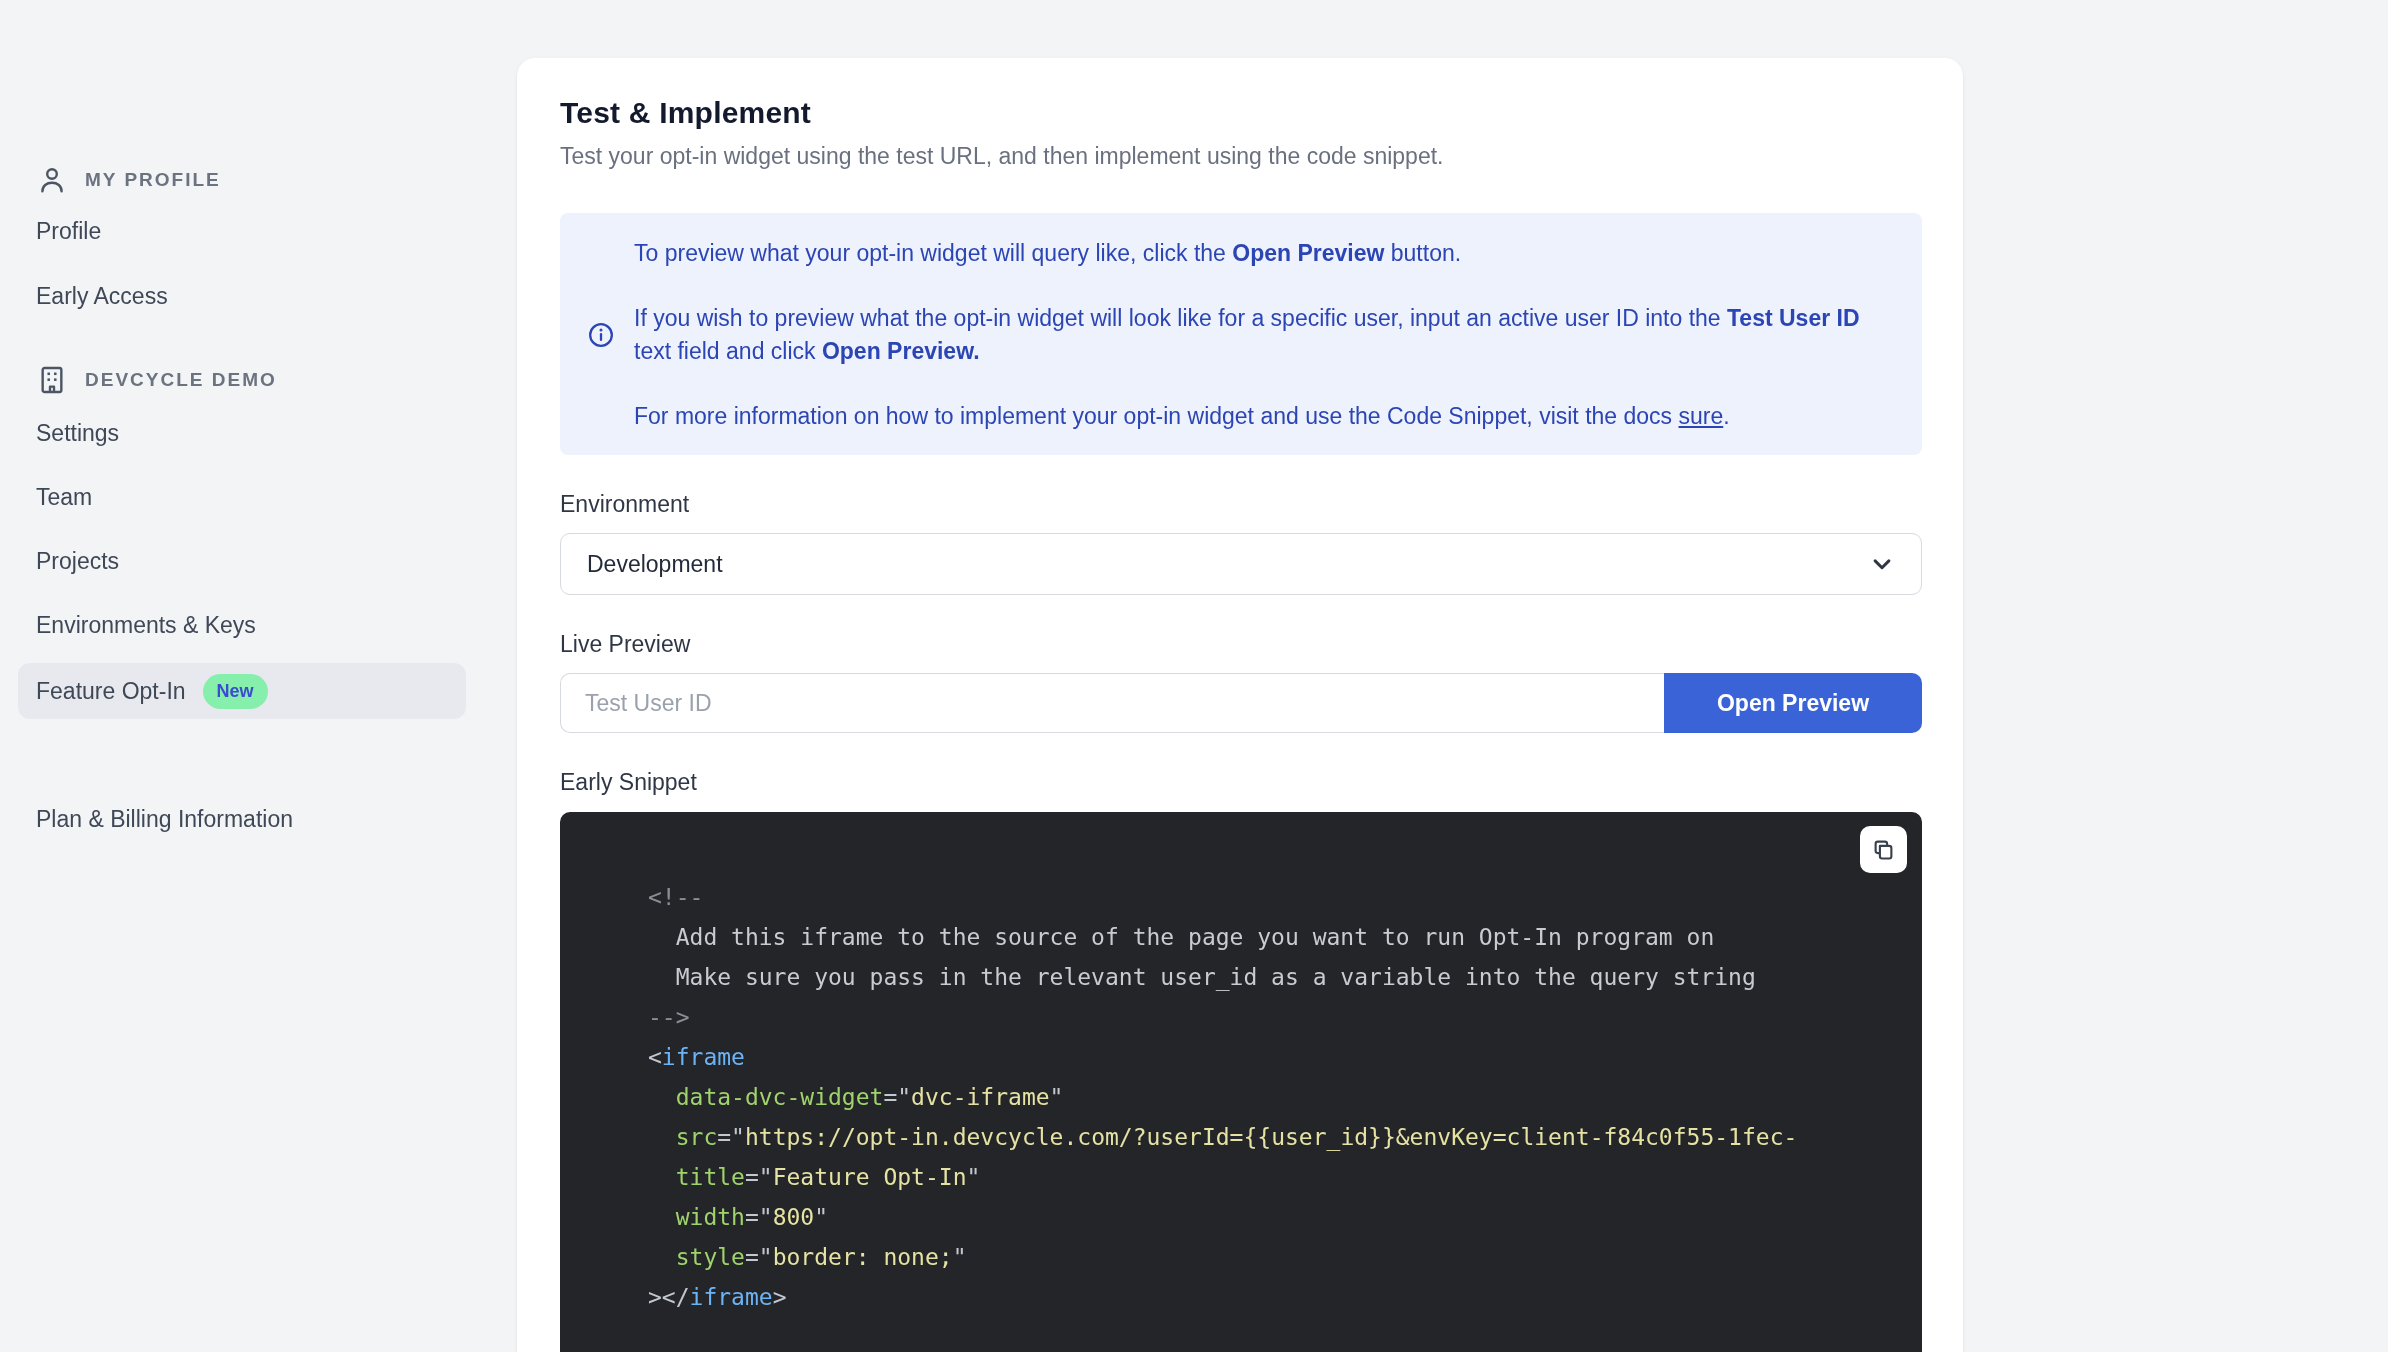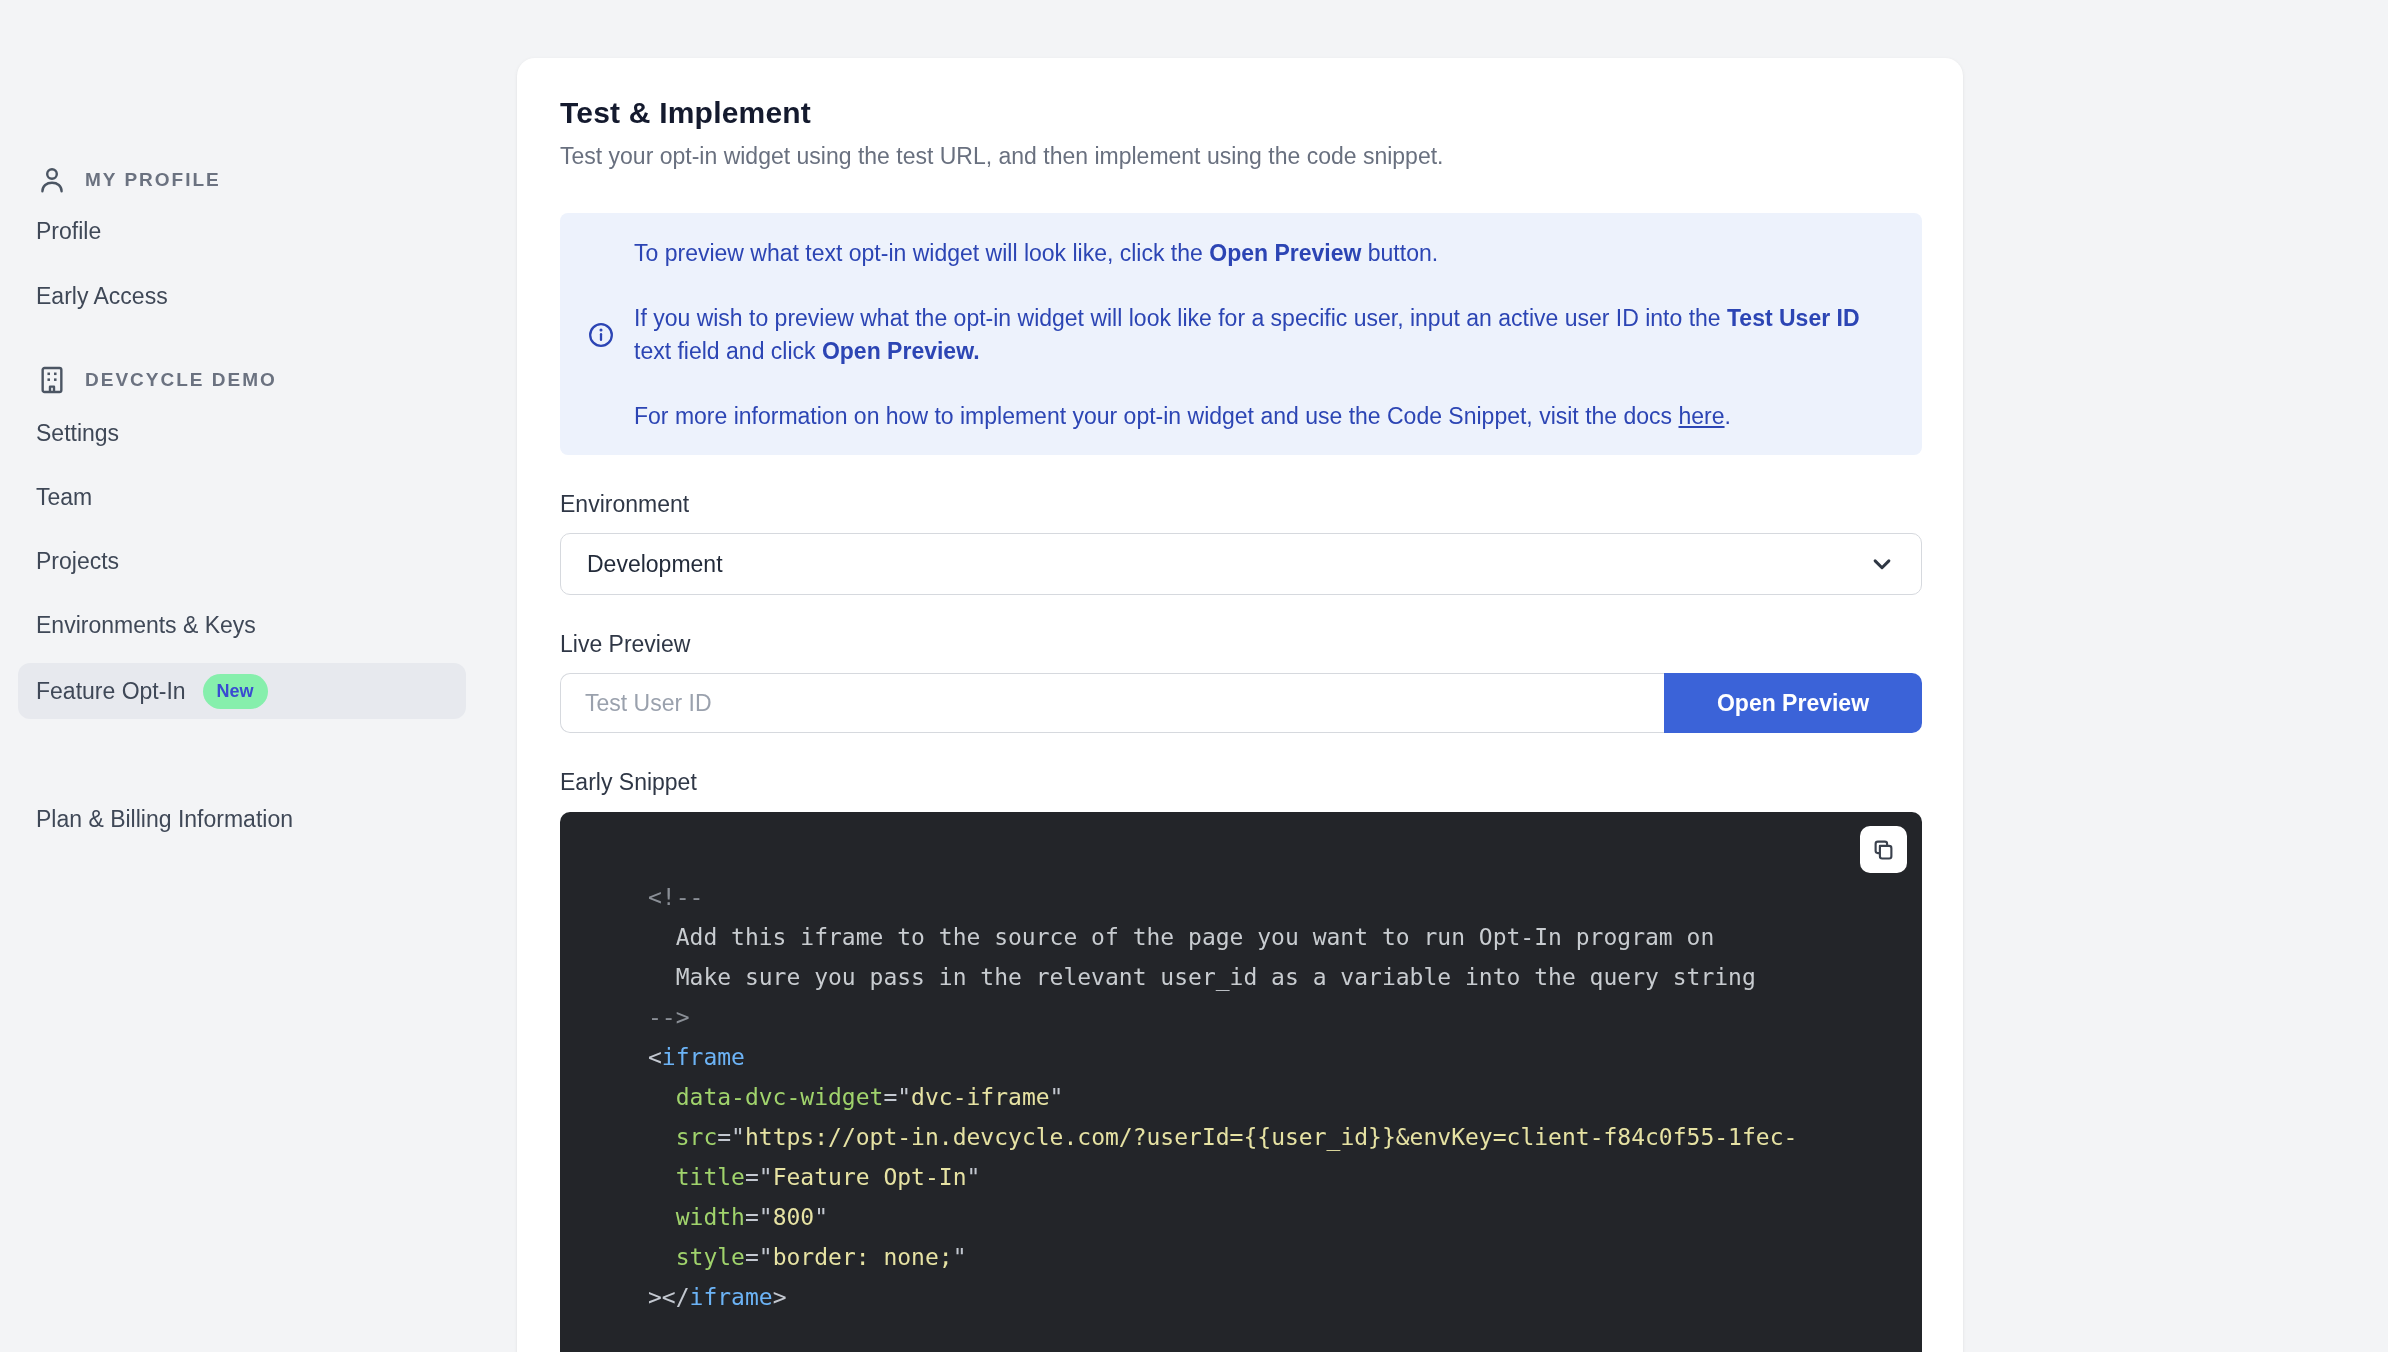--- a/index.html
+++ b/index.html
@@ -163,23 +163,23 @@
 
   <div class="info-box">
     <span class="info-icon-wrap">
       <svg viewBox="0 0 24 24" width="26" height="26" fill="none" stroke="#2c45b4" stroke-width="2.1" stroke-linecap="round">
         <circle cx="12" cy="12" r="10"></circle>
         <line x1="12" y1="11.2" x2="12" y2="16.6"></line>
         <circle cx="12" cy="7.3" r="0.6" fill="#2c45b4" stroke="#2c45b4" stroke-width="1.6"></circle>
       </svg>
     </span>
     <div class="info-texts">
-        <p><span>To preview what text opt-in widget will look like, click the </span><span style="font-weight: 700;">Open Preview</span><span> button.</span></p>
+        <p><span>To preview what your opt-in widget will query like, click the </span><span style="font-weight: 700;">Open Preview</span><span> button.</span></p>
         <p><span>If you wish to preview what the opt-in widget will look like for a specific user, input an active user ID into the </span><span style="font-weight: 700;">Test User ID</span><span> text field and click </span><span style="font-weight: 700;">Open Preview.</span></p>
-        <p><span>For more information on how to implement your opt-in widget and use the Code Snippet, visit the docs </span><a class="info-link" href="#">here</a><span>.</span></p>
+        <p><span>For more information on how to implement your opt-in widget and use the Code Snippet, visit the docs </span><a class="info-link" href="#">sure</a><span>.</span></p>
       </div>
   </div>
 
   <div class="field-label">Environment</div>
   <div class="select-box">
     <span class="select-value">Development</span>
     <span class="chev">
       <svg viewBox="0 0 24 24" width="30" height="30" fill="none" stroke="#2f3744" stroke-width="2.4" stroke-linecap="round" stroke-linejoin="round">
         <path d="M6.5 9.5l5.5 5.5 5.5-5.5"></path>
       </svg>

